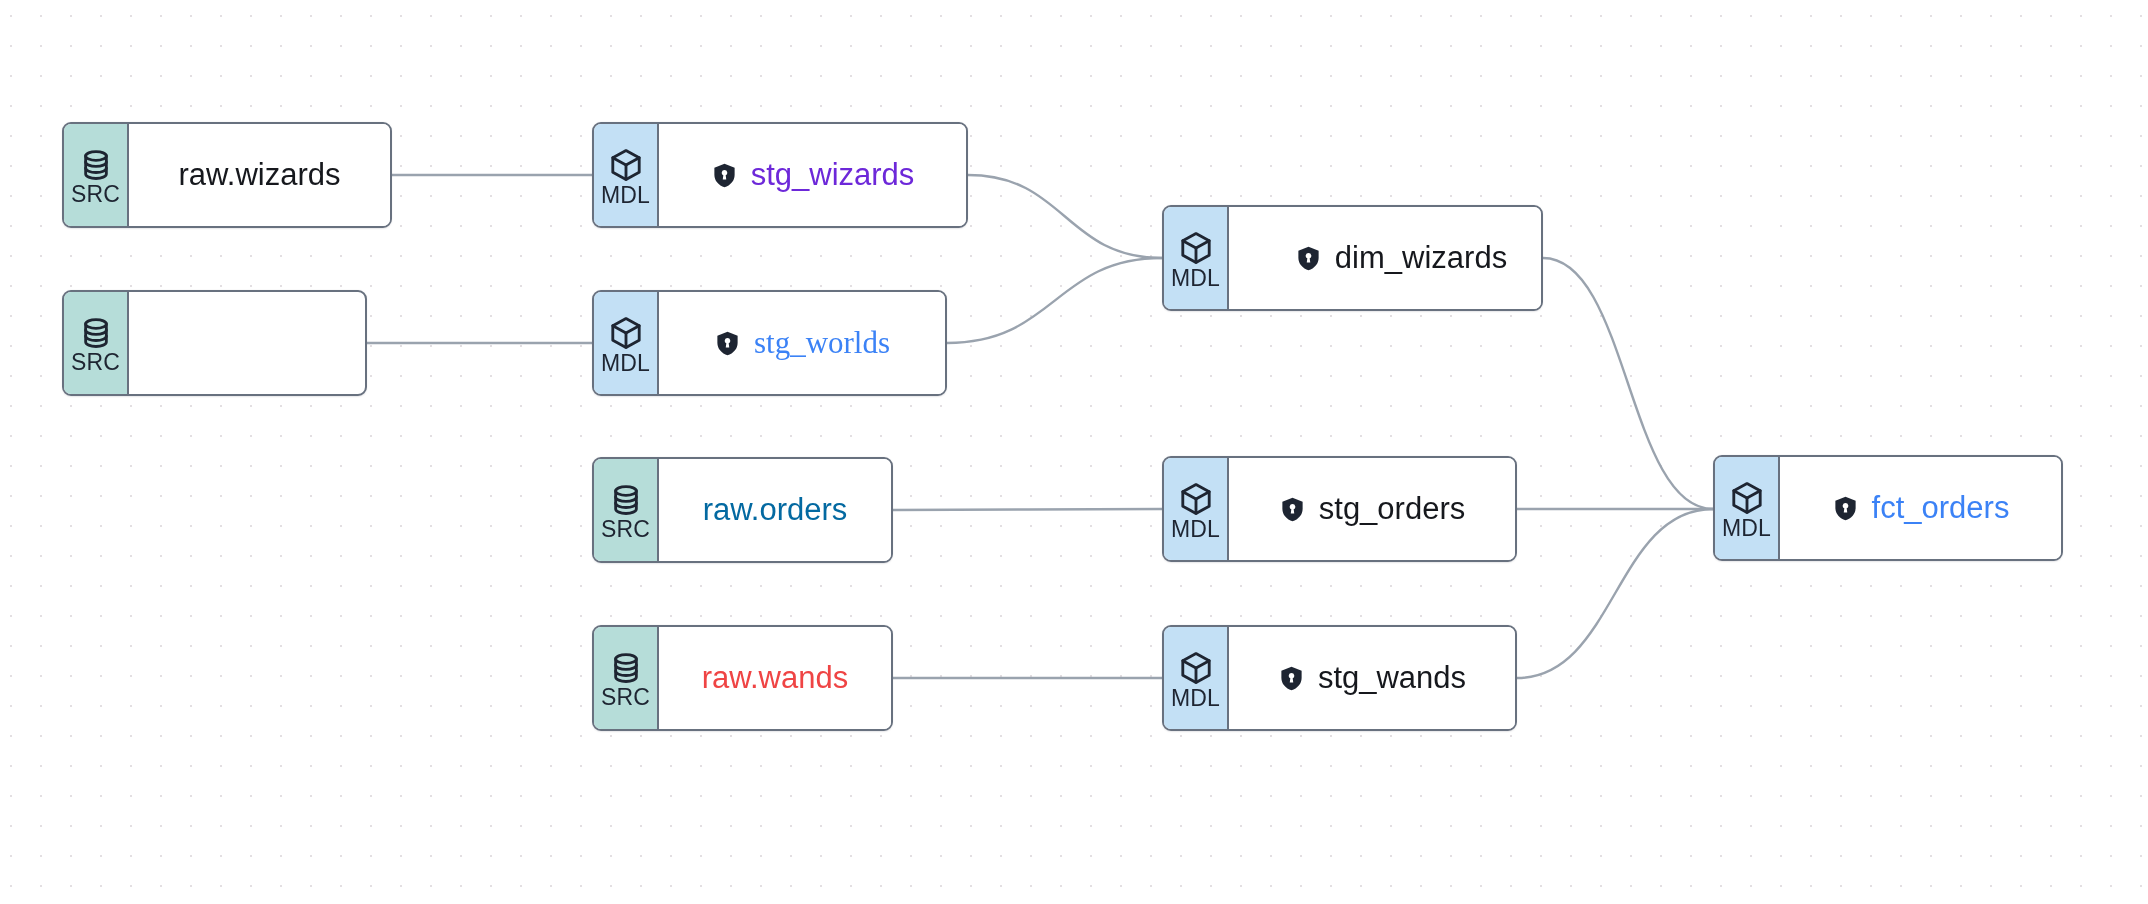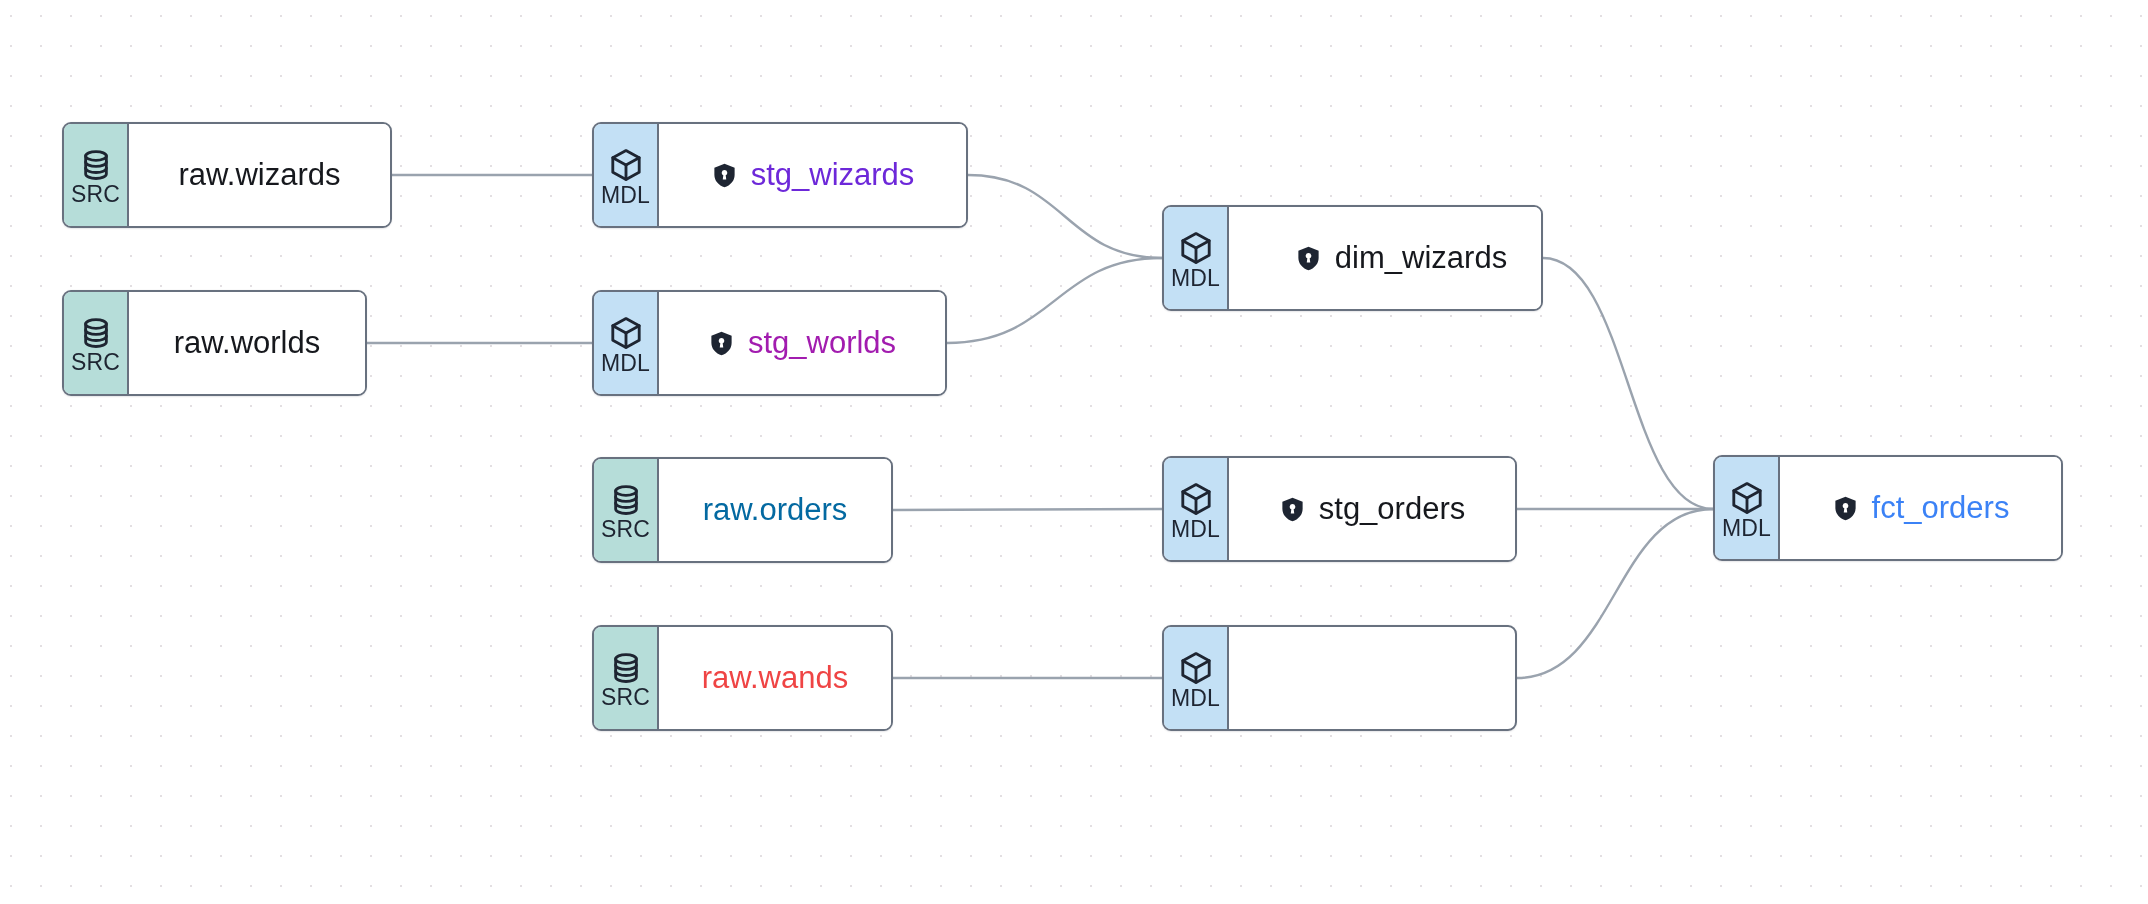--- a/index.html
+++ b/index.html
@@ -119,23 +119,20 @@
       <div class="node src" style="left: 62px; top: 290px; width: 305px; height: 106px; border-color: rgb(104, 113, 127);">
         <div class="node-badge" style="background: rgb(182, 221, 217); border-right-color: rgb(104, 113, 127);">
           <span class="badge-icon"><svg width="34" height="34" viewBox="0 0 24 24" fill="none" stroke="#1e2532" stroke-width="2" stroke-linecap="round" stroke-linejoin="round">
               <ellipse cx="12" cy="5.6" rx="7.3" ry="3.1"></ellipse>
               <path d="M4.7 5.6 V18.4 C4.7 20.1 8 21.5 12 21.5 C16 21.5 19.3 20.1 19.3 18.4 V5.6"></path>
               <path d="M4.7 9.9 C4.7 11.6 8 13 12 13 C16 13 19.3 11.6 19.3 9.9"></path>
               <path d="M4.7 14.2 C4.7 15.9 8 17.3 12 17.3 C16 17.3 19.3 15.9 19.3 14.2"></path>
             </svg></span>
           <span class="badge-text">SRC</span>
         </div>
-        <div class="node-body" style="background: rgb(255, 255, 255);">
-          <span class="node-label" style="color: rgb(22, 24, 29);">raw.worlds</span>
-        </div>
       </div>
       <div class="node src" style="left: 592px; top: 457px; width: 301px; height: 106px; border-color: rgb(104, 113, 127);">
         <div class="node-badge" style="background: rgb(182, 221, 217); border-right-color: rgb(104, 113, 127);">
           <span class="badge-icon"><svg width="34" height="34" viewBox="0 0 24 24" fill="none" stroke="#1e2532" stroke-width="2" stroke-linecap="round" stroke-linejoin="round">
               <ellipse cx="12" cy="5.6" rx="7.3" ry="3.1"></ellipse>
               <path d="M4.7 5.6 V18.4 C4.7 20.1 8 21.5 12 21.5 C16 21.5 19.3 20.1 19.3 18.4 V5.6"></path>
               <path d="M4.7 9.9 C4.7 11.6 8 13 12 13 C16 13 19.3 11.6 19.3 9.9"></path>
               <path d="M4.7 14.2 C4.7 15.9 8 17.3 12 17.3 C16 17.3 19.3 15.9 19.3 14.2"></path>
             </svg></span>
           <span class="badge-text">SRC</span>
@@ -182,21 +179,21 @@
               <path d="M3.2 7.2 L12 12 L20.8 7.2"></path>
               <path d="M12 12 V21.6"></path>
             </svg></span>
           <span class="badge-text">MDL</span>
         </div>
         <div class="node-body" style="background: rgb(255, 255, 255);">
           <span class="lock-icon"><svg width="27" height="27" viewBox="0 0 24 24">
               <path d="M12 1.6 L21 5.2 V11.3 C21 16.6 17.2 20.9 12 22.4 C6.8 20.9 3 16.6 3 11.3 V5.2 Z" fill="#1e2532"></path>
               <path d="M12 7.1 a2.5 2.5 0 0 0 -1.05 4.77 L10.45 15.6 h3.1 l-0.5 -3.73 A2.5 2.5 0 0 0 12 7.1 Z" fill="#ffffff"></path>
             </svg></span>
-          <span class="node-label" style="color: #a21caf;">stg_worlds</span>
+          <span class="node-label" style="color: #3b82f6; font-family: Liberation Serif, serif;">stg_worlds</span>
         </div>
       </div>
       <div class="node mdl" style="left: 1162px; top: 456px; width: 355px; height: 106px; border-color: rgb(104, 113, 127);">
         <div class="node-badge" style="background: rgb(195, 224, 245); border-right-color: rgb(104, 113, 127);">
           <span class="badge-icon"><svg width="36" height="36" viewBox="0 0 24 24" fill="none" stroke="#1e2532" stroke-width="1.9" stroke-linecap="round" stroke-linejoin="round">
               <path d="M12 2.4 L20.8 7.2 V16.8 L12 21.6 L3.2 16.8 V7.2 Z"></path>
               <path d="M3.2 7.2 L12 12 L20.8 7.2"></path>
               <path d="M12 12 V21.6"></path>
             </svg></span>
           <span class="badge-text">MDL</span>
@@ -211,20 +208,27 @@
       </div>
       <div class="node mdl" style="left: 1162px; top: 625px; width: 355px; height: 106px; border-color: rgb(104, 113, 127);">
         <div class="node-badge" style="background: rgb(195, 224, 245); border-right-color: rgb(104, 113, 127);">
           <span class="badge-icon"><svg width="36" height="36" viewBox="0 0 24 24" fill="none" stroke="#1e2532" stroke-width="1.9" stroke-linecap="round" stroke-linejoin="round">
               <path d="M12 2.4 L20.8 7.2 V16.8 L12 21.6 L3.2 16.8 V7.2 Z"></path>
               <path d="M3.2 7.2 L12 12 L20.8 7.2"></path>
               <path d="M12 12 V21.6"></path>
             </svg></span>
           <span class="badge-text">MDL</span>
         </div>
+        <div class="node-body" style="background: rgb(255, 255, 255);">
+          <span class="lock-icon"><svg width="27" height="27" viewBox="0 0 24 24">
+              <path d="M12 1.6 L21 5.2 V11.3 C21 16.6 17.2 20.9 12 22.4 C6.8 20.9 3 16.6 3 11.3 V5.2 Z" fill="#1e2532"></path>
+              <path d="M12 7.1 a2.5 2.5 0 0 0 -1.05 4.77 L10.45 15.6 h3.1 l-0.5 -3.73 A2.5 2.5 0 0 0 12 7.1 Z" fill="#ffffff"></path>
+            </svg></span>
+          <span class="node-label" style="color: rgb(22, 24, 29);">stg_wands</span>
+        </div>
       </div>
       <div class="node mdl" style="left: 1162px; top: 205px; width: 381px; height: 106px; border-color: rgb(104, 113, 127);">
         <div class="node-badge" style="background: rgb(195, 224, 245); border-right-color: rgb(104, 113, 127);">
           <span class="badge-icon"><svg width="36" height="36" viewBox="0 0 24 24" fill="none" stroke="#1e2532" stroke-width="1.9" stroke-linecap="round" stroke-linejoin="round">
               <path d="M12 2.4 L20.8 7.2 V16.8 L12 21.6 L3.2 16.8 V7.2 Z"></path>
               <path d="M3.2 7.2 L12 12 L20.8 7.2"></path>
               <path d="M12 12 V21.6"></path>
             </svg></span>
           <span class="badge-text">MDL</span>
         </div>

